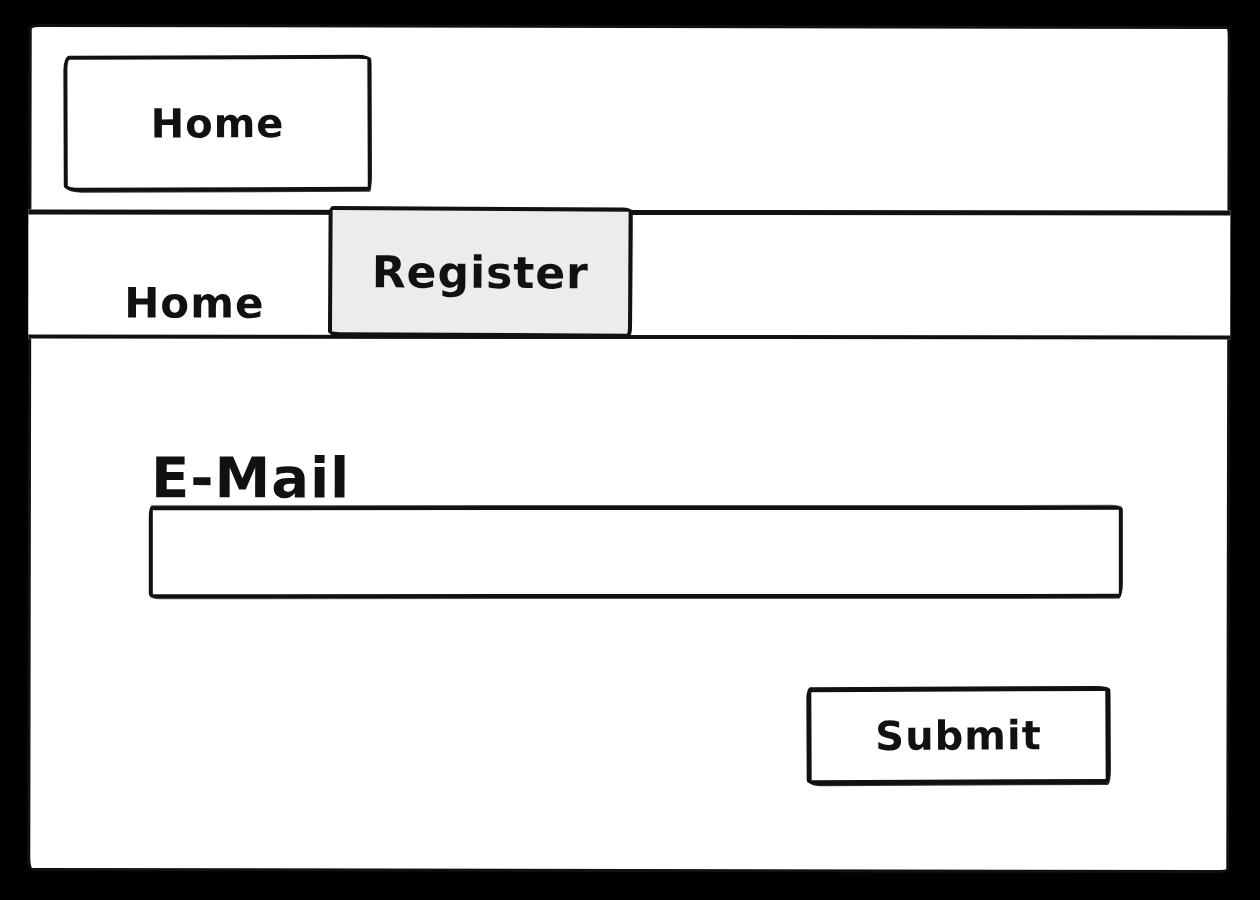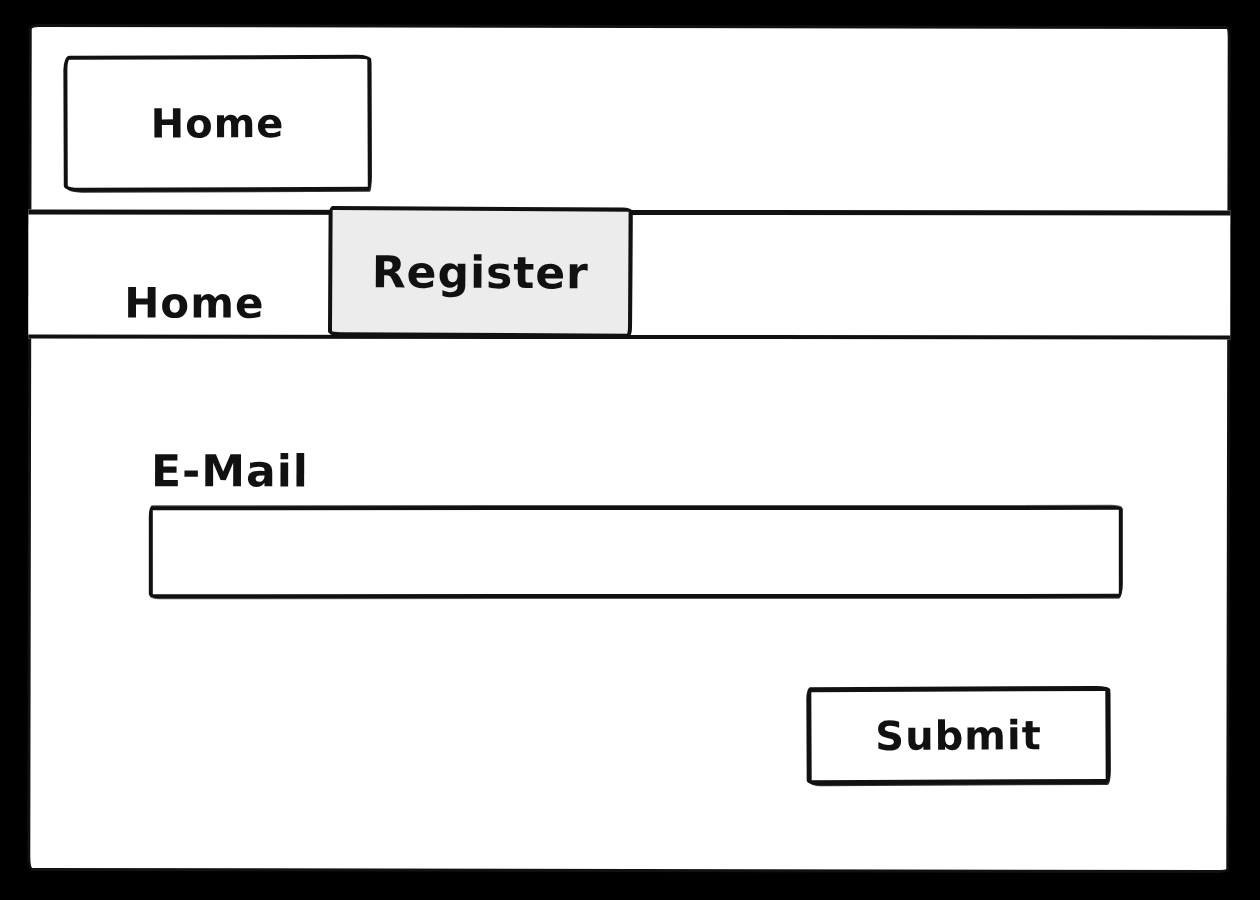--- a/index.html
+++ b/index.html
@@ -95,21 +95,21 @@
     position: absolute;
     left: 0;
     right: 0;
     top: 306px;
     bottom: 0;
   }
   .field-label {
     position: absolute;
     left: 120px;
     top: 112px;
-    font-size: 44px;
+    font-size: 56px;
     font-weight: bold;
     letter-spacing: 1px;
     color: #111111;
   }
   .email-input {
     position: absolute;
     left: 118px;
     top: 172px;
     width: 926px;
     height: 84px;

